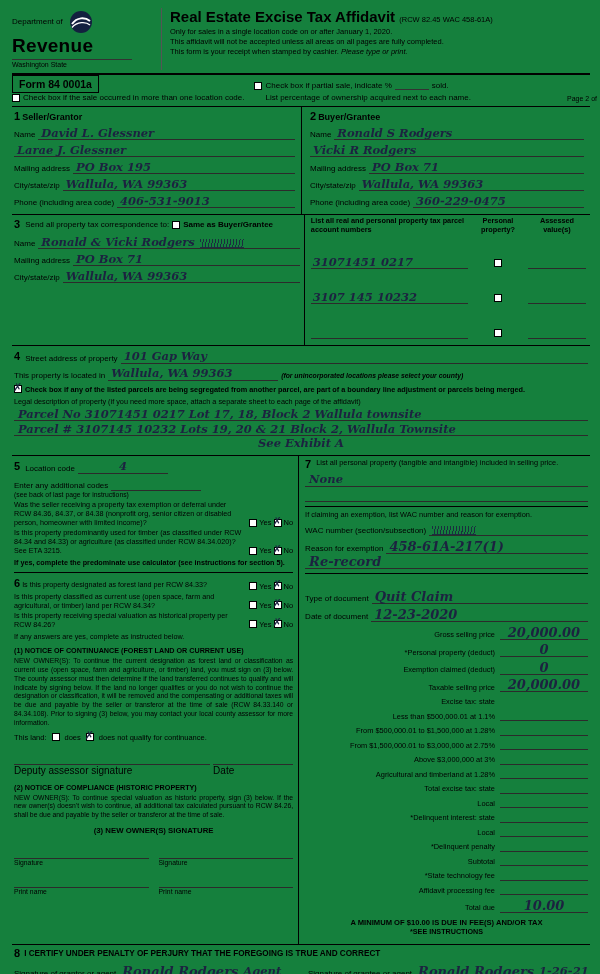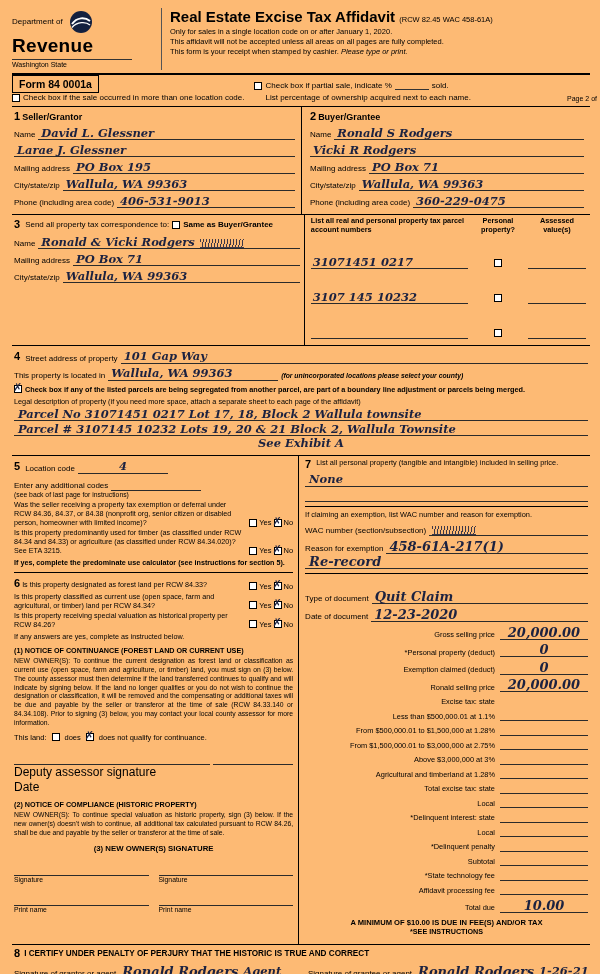--- a/index.html
+++ b/index.html
@@ -1,18 +1,18 @@
 <!DOCTYPE html>
 <html><head>
 <meta charset="utf-8">
 <style>
 *{margin:0;padding:0;box-sizing:border-box;}
 html,body{background:#fff;}
 body{font-family:"Liberation Sans",sans-serif;color:#000;}
-.page{width:600px;height:974px;margin:0 auto;background:#fdba74;padding:8px 10px 4px 12px;position:relative;font-size:8px;line-height:1.25;overflow:hidden;}
+.page{width:600px;height:974px;margin:0 auto;background:#15803d;padding:8px 10px 4px 12px;position:relative;font-size:8px;line-height:1.25;overflow:hidden;}
 
 
 .hand{font-family:"DejaVu Serif",serif;font-style:italic;font-weight:700;color:#1c2240;font-size:11.5px;line-height:1;white-space:nowrap;}
 .hand.big{font-size:13px;}
 .scrib{display:inline-block;height:9px;width:44px;background:repeating-linear-gradient(100deg,#1c2240 0 1px,transparent 1px 3px);opacity:.85;border-bottom:1px solid #1c2240;}
 
 
 .cb{display:inline-block;width:8px;height:8px;border:1px solid #000;position:relative;vertical-align:-1px;background:#fff;flex:none;}
 .cb.checked::after{content:"\2717";position:absolute;left:-2px;top:-5px;font-size:11px;font-weight:700;color:#1c2240;font-family:"DejaVu Sans",sans-serif;}
 
@@ -375,21 +375,21 @@
           <span class="cb"></span>
           <span>does</span>
           <span class="cb checked"></span>
           <span>does not qualify for continuance.</span>
         </div>
 
         <div class="frow" style="margin-top:10px;">
           <span class="fill"></span>
           <span class="fill" style="max-width:80px;"></span>
         </div>
-        <div style="display:flex;font-size:12px;flex-direction:column;">
+        <div style="display:flex;font-size:10px;">
           <span style="flex:1;">Deputy assessor signature</span>
           <span style="width:80px;">Date</span>
         </div>
 
         <div class="notice-t">(2) NOTICE OF COMPLIANCE (HISTORIC PROPERTY)</div>
         <div class="notice-b">NEW OWNER(S): To continue special valuation as historic property, sign (3) below. If the new owner(s) doesn't wish to continue, all additional tax calculated pursuant to RCW 84.26, shall be due and payable by the seller or transferor at the time of sale.</div>
 
         <div class="sigtitle">(3) NEW OWNER(S) SIGNATURE</div>
         <div class="sg2">
           <div>
@@ -465,21 +465,21 @@
               <span class="hand big">0</span>
             </span>
           </div>
         <div class="arow">
             <span class="alabel">Exemption claimed (deduct)</span>
             <span class="abox">
               <span class="hand big">0</span>
             </span>
           </div>
         <div class="arow">
-            <span class="alabel">Ronald selling price</span>
+            <span class="alabel">Taxable selling price</span>
             <span class="abox">
               <span class="hand big">20,000.00</span>
             </span>
           </div>
         <div class="arow">
             <span class="alabel">Excise tax: state</span>
             <span class="abox" style="border-bottom:0;"></span>
           </div>
         <div class="arow">
             <span class="alabel">Less than $500,000.01 at 1.1%</span>
@@ -542,21 +542,21 @@
 
         <div class="minnote">A MINIMUM OF $10.00 IS DUE IN FEE(S) AND/OR TAX</div>
         <div class="seenote">*SEE INSTRUCTIONS</div>
       </div>
     </div>
   </div>
 
   <div class="s8 bt">
     <div class="certline">
       <span class="secnum">8</span>
-      <span>I CERTIFY UNDER PENALTY OF PERJURY THAT THE HISTORIC IS TRUE AND CORRECT</span>
+      <span>I CERTIFY UNDER PENALTY OF PERJURY THAT THE FOREGOING IS TRUE AND CORRECT</span>
     </div>
     <div class="g2" style="column-gap:14px;">
       <div class="cell" style="padding:0;border:0;">
         <div class="frow">
             <span class="flabel">Signature of grantor or agent</span>
             <span class="fill">
               <span class="hand big">Ronald Rodgers</span>
               <span class="hand">Agent</span>
             </span>
           </div>

